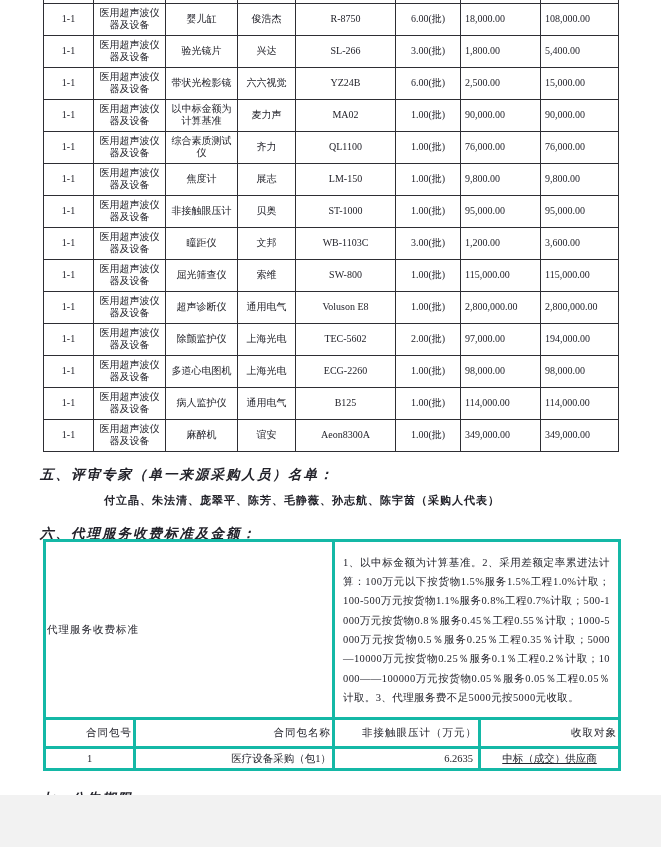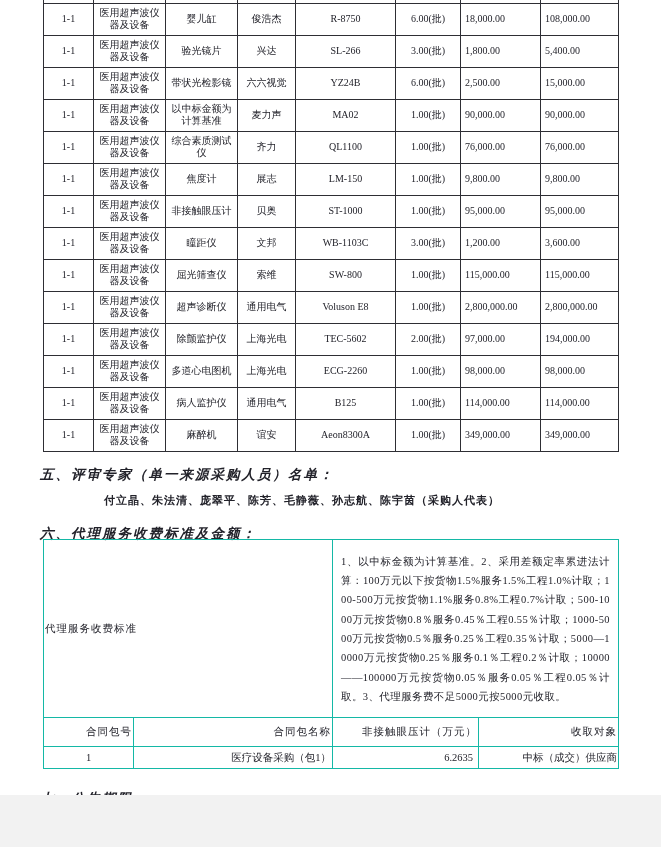--- a/index.html
+++ b/index.html
@@ -63,21 +63,21 @@
 
   
   table.fee-table {
     position: absolute; left: 43px; top: 539px;
     width: 575px;
     border-collapse: collapse;
     table-layout: fixed;
     font-size: 10.5px;
   }
   table.fee-table td, table.fee-table th {
-    border: 1px solid #14b8a6;
+    border: 3px solid #14b8a6;
     vertical-align: middle;
     font-weight: normal;
   }
   td.fee-label {
     letter-spacing: 1px;
   }
   td.fee-desc {
     padding: 5px 8px 4px 8px;
     line-height: 19.3px;
     text-align: justify;
@@ -85,21 +85,21 @@
     letter-spacing: 0.4px;
     vertical-align: top;
   }
   tr.fee-main-row { height: 178px; }
   tr.fee-head-row { height: 29px; }
   tr.fee-head-row th { text-align: right; letter-spacing: 1px; }
   tr.fee-data-row { height: 22px; }
   td.fee-pkg-no { text-align: center; }
   td.fee-pkg-name { text-align: right; padding-left: 8px; }
   td.fee-amount { text-align: right; padding-right: 5px; }
-  td.fee-target { text-align: right; }
+  td.fee-target { text-align: center; text-decoration: underline; }
 </style>
 </head>
 <body>
 
 <div class="page">
 
   <table class="items-table">
     <colgroup>
       <col style="width:50px">
         <col style="width:72px">

